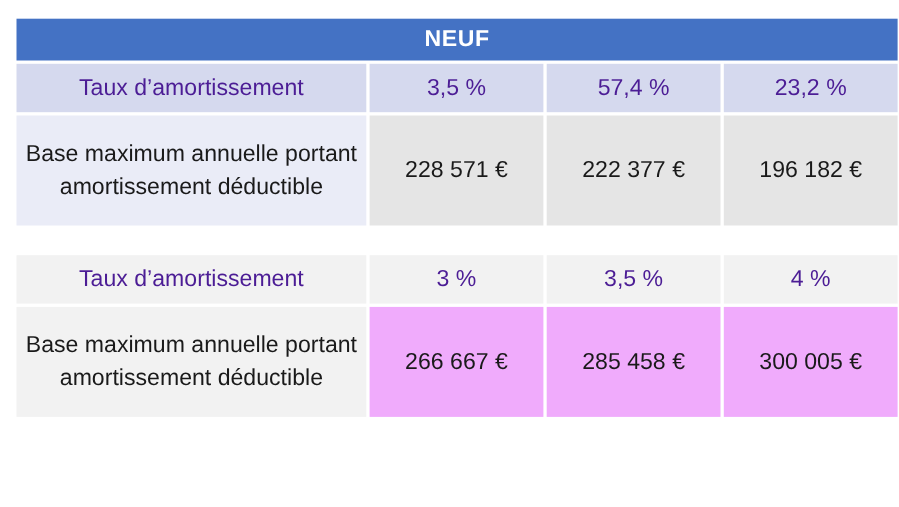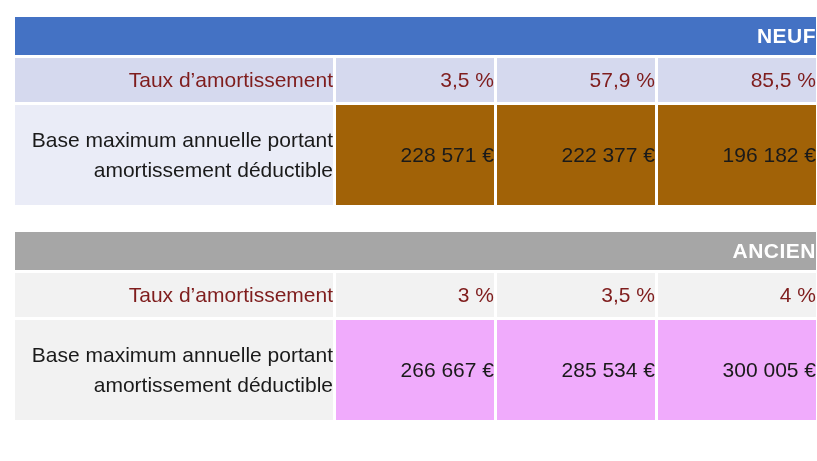--- a/index.html
+++ b/index.html
@@ -23,48 +23,48 @@
   table.tbl {
     border-collapse: separate;
     border-spacing: 3px;
     width: 792px;
     table-layout: fixed;
     margin: 0;
   }
   table.tbl td {
     padding: 0;
     margin: 0;
-    text-align: right;
+    text-align: center;
     vertical-align: middle;
   }
   .banner {
     color: #ffffff;
     font-size: 21px;
     font-weight: bold;
     letter-spacing: 0.5px;
     height: 38px;
     line-height: 38px;
   }
   .banner.neuf { background: #4472c4; }
   .banner.ancien { background: #a6a6a6; }
 
   .lbl-neuf      { background: #d5d9ee; }
   .val-neuf      { background: #d5d9ee; }
   .lbl-neuf-2    { background: #eaecf7; }
-  .val-neuf-2    { background: #a16207; }
+  .val-neuf-2    { background: #e5e5e5; }
 
   .lbl-anc       { background: #f2f2f2; }
   .val-anc       { background: #f2f2f2; }
   .lbl-anc-2     { background: #f2f2f2; }
   .val-anc-2     { background: #f0abfc; }
 
   .row-rate td {
     height: 44px;
     font-size: 21px;
-    color: #7f1d1d;
+    color: #4c1d95;
   }
   .row-base td {
     height: 100px;
     font-size: 21px;
     color: #1a1a1a;
     line-height: 30px;
   }
   .spacer {
     height: 21px;
   }
@@ -81,53 +81,50 @@
       <col style="width:158px">
       <col style="width:158px">
     </colgroup>
     <tbody>
       <tr>
         <td class="banner neuf" colspan="4">NEUF</td>
       </tr>
       <tr class="row-rate">
         <td class="lbl-neuf">Taux d’amortissement</td>
         <td class="val-neuf">3,5 %</td>
-        <td class="val-neuf">57,9 %</td>
-        <td class="val-neuf">85,5 %</td>
+        <td class="val-neuf">57,4 %</td>
+        <td class="val-neuf">23,2 %</td>
       </tr>
       <tr class="row-base">
         <td class="lbl-neuf-2">Base maximum annuelle portant amortissement déductible</td>
         <td class="val-neuf-2">228 571 €</td>
         <td class="val-neuf-2">222 377 €</td>
         <td class="val-neuf-2">196 182 €</td>
       </tr>
     </tbody>
   </table>
 
   <div class="spacer"></div>
 
   <table class="tbl">
     <colgroup>
       <col style="width:318px">
       <col style="width:158px">
       <col style="width:158px">
       <col style="width:158px">
     </colgroup>
     <tbody>
-      <tr>
-        <td class="banner ancien" colspan="4">ANCIEN</td>
-      </tr>
       <tr class="row-rate">
         <td class="lbl-anc">Taux d’amortissement</td>
         <td class="val-anc">3 %</td>
         <td class="val-anc">3,5 %</td>
         <td class="val-anc">4 %</td>
       </tr>
       <tr class="row-base">
         <td class="lbl-anc-2">Base maximum annuelle portant amortissement déductible</td>
         <td class="val-anc-2">266 667 €</td>
-        <td class="val-anc-2">285 534 €</td>
+        <td class="val-anc-2">285 458 €</td>
         <td class="val-anc-2">300 005 €</td>
       </tr>
     </tbody>
   </table>
 
 </div>
 
 </body></html>

